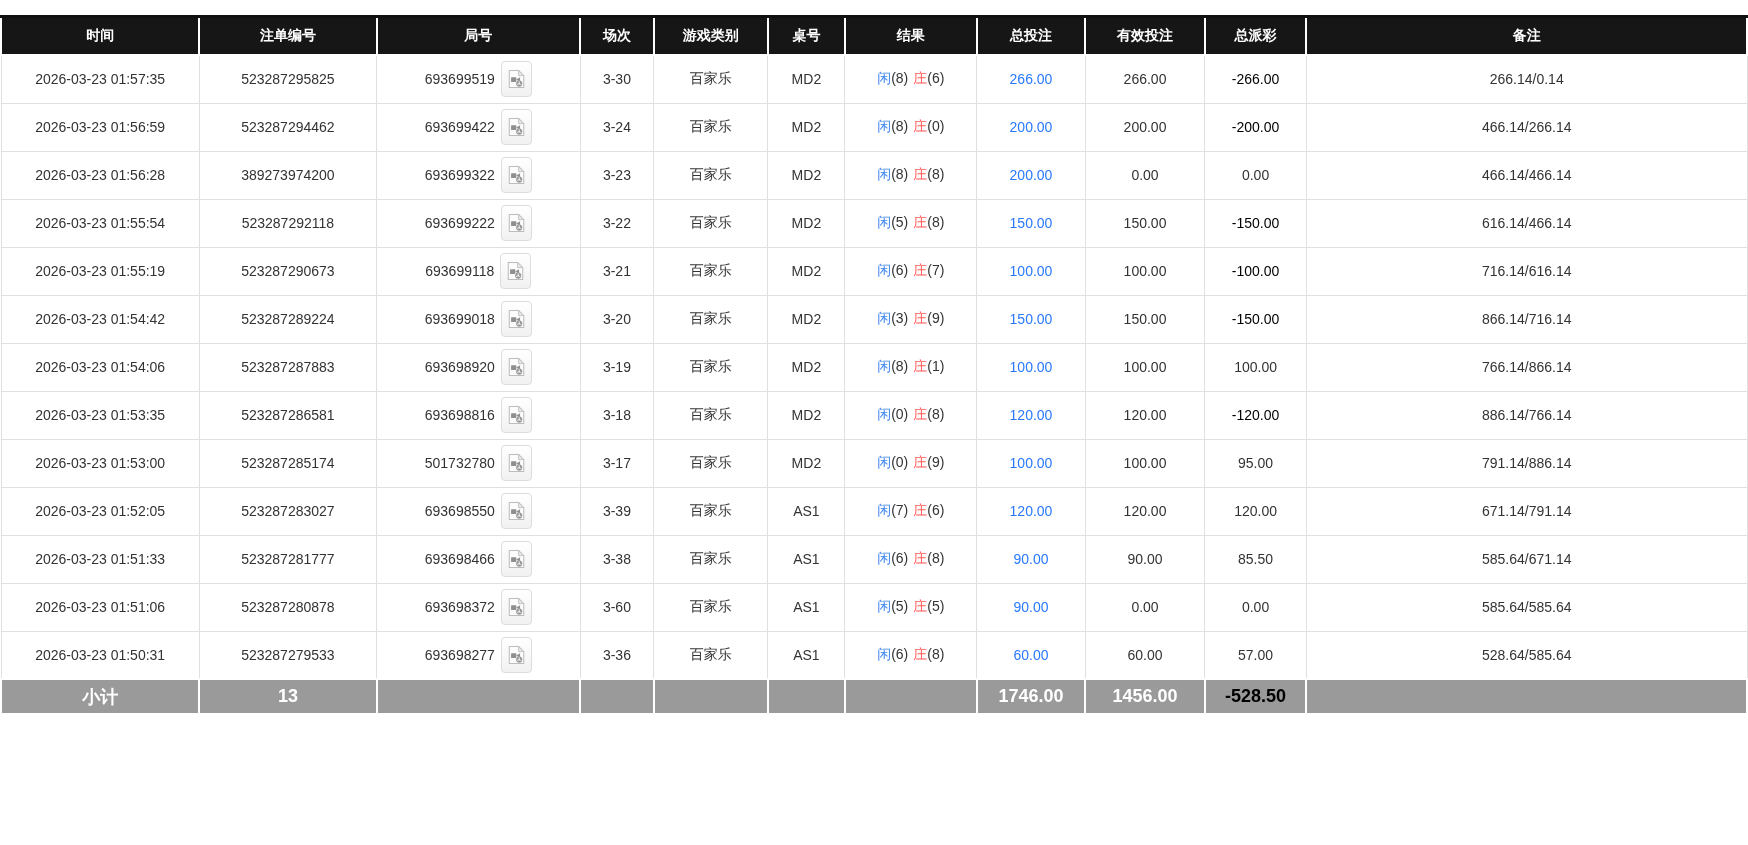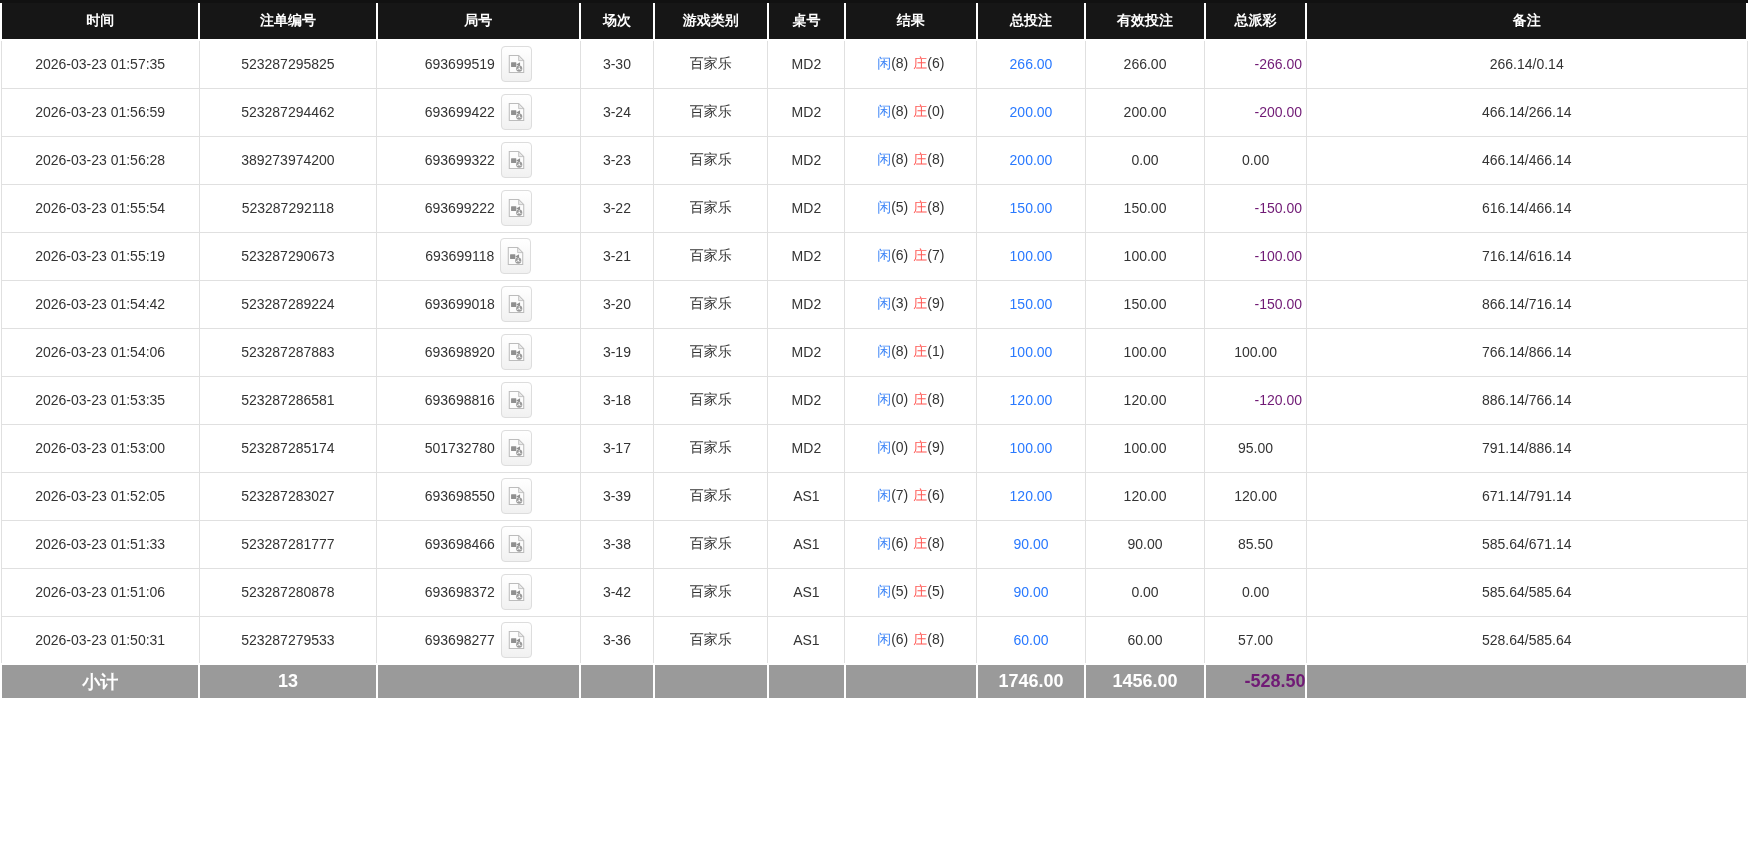--- a/index.html
+++ b/index.html
@@ -1,34 +1,34 @@
 <!DOCTYPE html>
 <html><head>
 <meta charset="utf-8">
 <style>
   * { margin:0; padding:0; box-sizing:border-box; }
   html,body { background:#fff; width:1748px; min-height:845px;
     font-family:"Liberation Sans", sans-serif; }
-  .page { }
+  .page { padding-top:15px; }
   table.bets { width:100%; table-layout:fixed; border-collapse:collapse;
     border-top:3px solid #111; font-size:14px; }
   thead th { background:#161616; color:#fff; font-weight:bold;
     border:2px solid #fff; border-top:none; padding:9px 4px; font-size:14px; }
   tbody td { border:1px solid #e0e0e0; text-align:center; color:#333;
     height:48px; padding:2px 4px; }
   tfoot td { background:#9a9a9a; color:#fff; border:2px solid #fff;
     height:35px; text-align:center; font-weight:bold; font-size:18px; }
   
   .col-time{width:11.3%} .col-bet_id{width:10.1%} .col-round_id{width:11.6%}
   .col-session{width:4.2%} .col-game_type{width:6.5%} .col-table_no{width:4.4%}
   .col-result{width:7.5%} .col-total_bet{width:6.2%} .col-valid_bet{width:6.8%}
   .col-total_payout{width:5.8%} .col-remark{width:25.1%}
   
   td.total-bet { color:#2979ff; }
-  td.payout.neg, tfoot td.payout { color:#701a75;text-align:right; }
+  td.payout.neg, tfoot td.payout { color:#000000; }
   .player-label { color:#3d85f7; }
   .banker-label { color:#ff5b57; }
   .result-score { color:#333; }
   .result-gap { display:inline-block; width:5px; }
   
   .round-wrap { display:inline-flex; align-items:center; justify-content:space-between; gap:6px; }
   .video-btn { width:31px; height:36px; border:1px solid #ddd; border-radius:4px;
     background:linear-gradient(#ffffff,#f1f1f1); display:inline-flex;
     align-items:center; justify-content:center; cursor:pointer; flex:0 0 auto; }
   .video-btn svg { display:block; }
@@ -455,21 +455,21 @@
               <circle cx="13.2" cy="17" r="3.6" fill="#9a9a9a"></circle>
               <circle cx="13.2" cy="17" r="1" fill="#fff"></circle>
               <circle cx="13.2" cy="14.9" r="0.7" fill="#fff"></circle>
               <circle cx="11.3" cy="17.7" r="0.7" fill="#fff"></circle>
               <circle cx="15.1" cy="17.7" r="0.7" fill="#fff"></circle>
             </svg>
           </span>
         </button>
       </span>
     </td>
-    <td class="col-session">3-42</td>
+    <td class="col-session">3-60</td>
     <td class="col-game_type">百家乐</td>
     <td class="col-table_no">AS1</td>
     <td class="col-result">
       <span class="player-label">闲</span><span class="result-score">(5)</span><span class="result-gap"></span><span class="banker-label">庄</span><span class="result-score">(5)</span>
     </td>
     <td class="col-total_bet total-bet">90.00</td>
     <td class="col-valid_bet">0.00</td>
     <td class="col-total_payout payout">0.00</td>
     <td class="col-remark">585.64/585.64</td>
   </tr>

